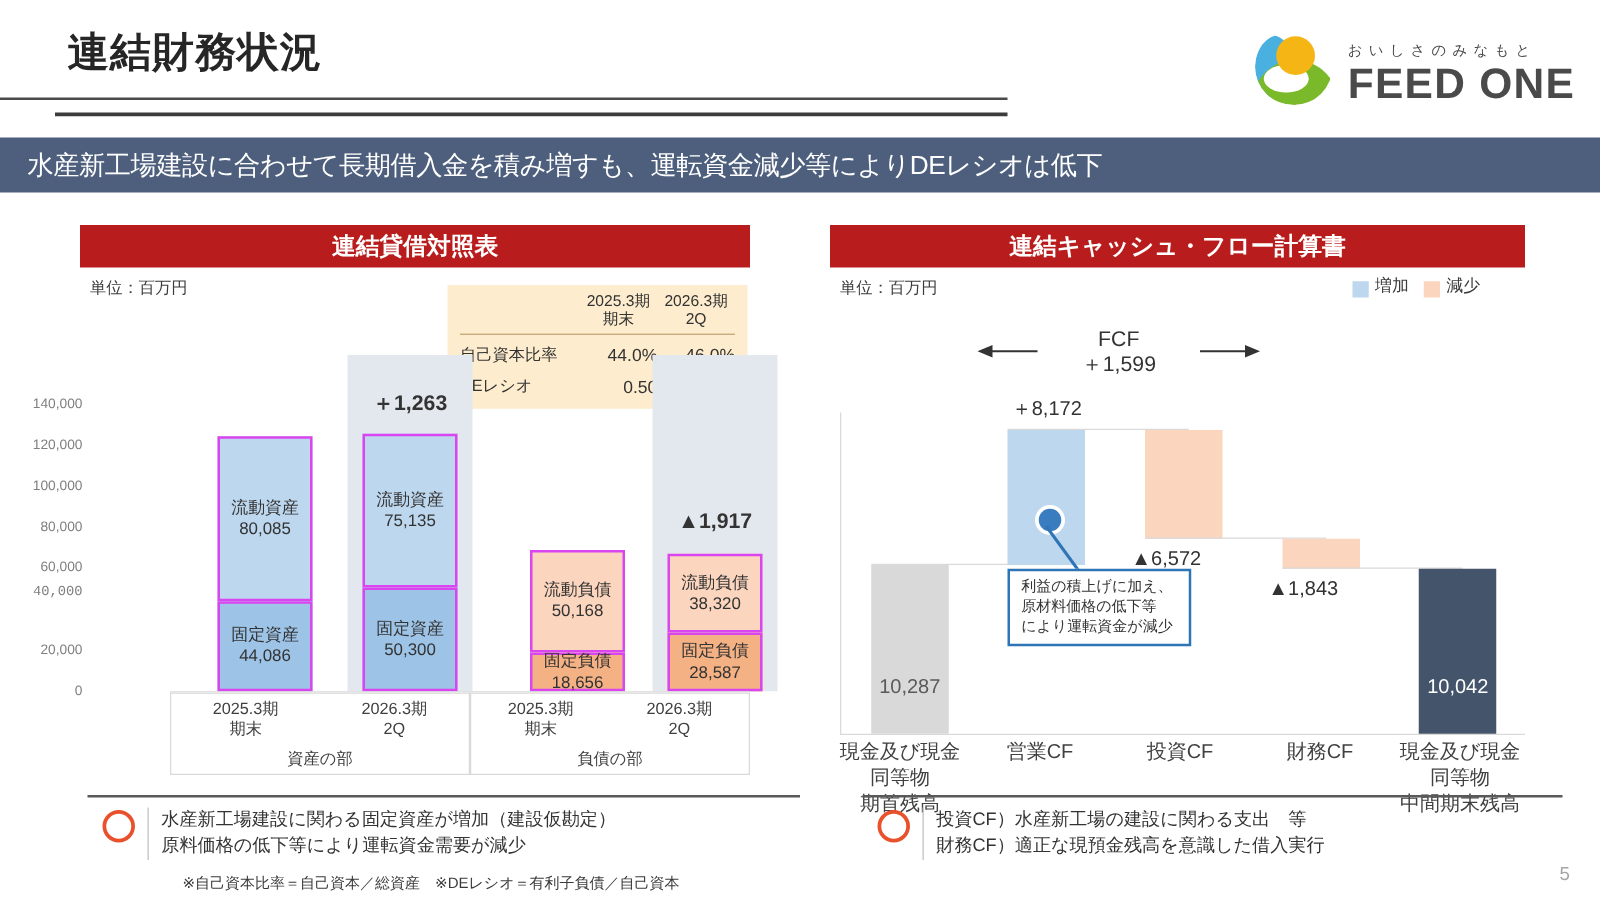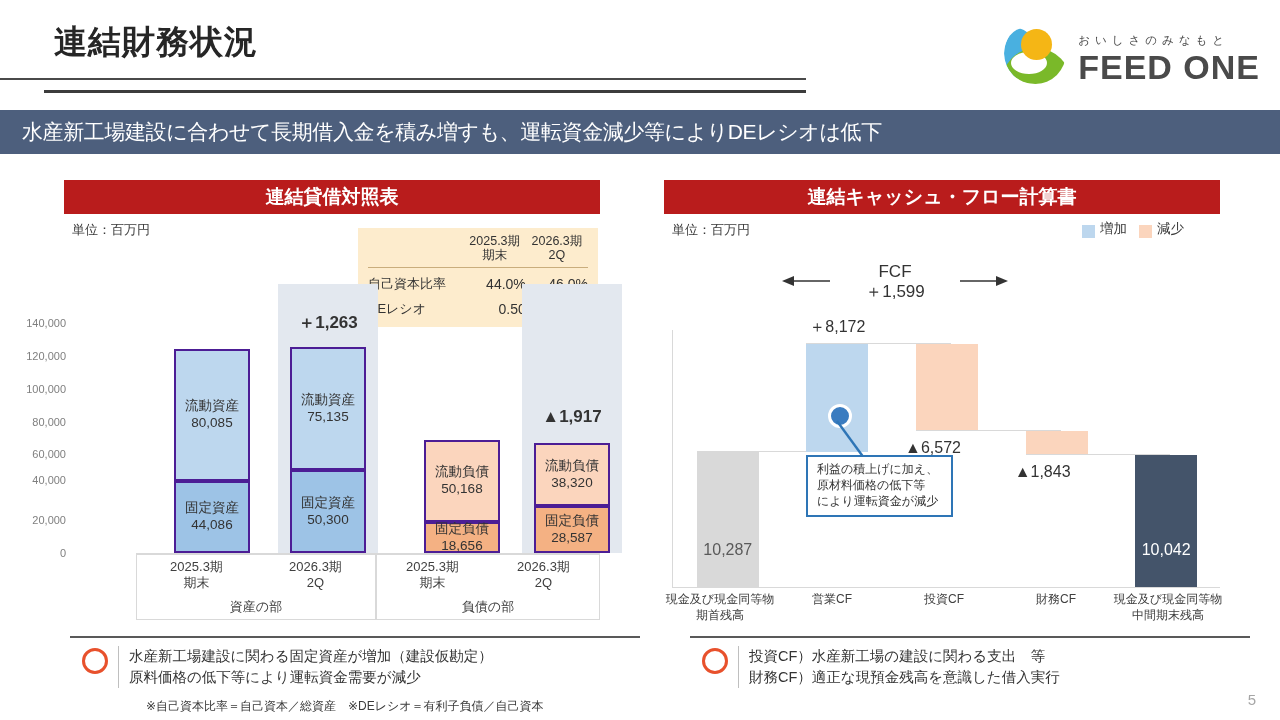--- a/index.html
+++ b/index.html
@@ -109,21 +109,21 @@
   }
   .axis-label {
     position: absolute; right: 0; font-size: 11px; color: #7f7f7f;
     width: 58px; text-align: right; transform: translateY(-50%);
   }
   .highlight-band { position: absolute; background: #e3e8ef; }
   .stack-seg {
     position: absolute; display: flex; flex-direction: column;
     align-items: center; justify-content: center;
     font-size: 13.5px; color: #333; line-height: 1.25;
-    border: 2px solid #4c1d95; text-align: center;
+    border: 2px solid #d946ef; text-align: center;
   }
   .delta-label {
     position: absolute; font-size: 17px; font-weight: bold; color: #333;
     text-align: center;
   }
   .xlabel-box {
     position: absolute; border: 1px solid #d9d9d9; background: #ffffff;
     display: flex; flex-direction: column;
   }
   .xlabel-row { display: flex; flex: 1; }
@@ -144,21 +144,21 @@
   .wf-conn { position: absolute; height: 1px; background: #d9d9d9; }
   .wf-val {
     position: absolute; font-size: 16px; color: #333; text-align: center;
   }
   .wf-val.inside { color: #5a5a5a; }
   .wf-val.inside-dark { color: #ffffff; }
   .fcf-wrap { position: absolute; left: 770px; top: 262px; width: 250px; text-align: center; }
   .fcf-text { font-size: 17px; color: #333; line-height: 1.15; }
   .fcf-arrows { position: absolute; left: 770px; top: 272px; width: 250px; height: 18px; }
   .cf-xlabels { position: absolute; left: 664px; top: 592px; width: 560px; display: flex; }
-  .cf-xcell { flex: 1; text-align: center; font-size: 12px; color: #404040; line-height: 1.3; }
+  .cf-xcell { flex: 1; text-align: center; font-size: 16px; color: #404040; line-height: 1.3; }
 
   
   .callout {
     position: absolute; left: 806px; top: 455px; width: 147px; height: 62px;
     border: 2px solid #2e75b6; background: #ffffff;
     display: flex; flex-direction: column; justify-content: center;
     padding-left: 9px; font-size: 12px; color: #333; line-height: 1.32;
   }
   .callout-dot {
     position: absolute; left: 828px; top: 404px; width: 18px; height: 18px;
@@ -237,21 +237,21 @@
         </tr>
       </tbody>
     </table>
   </div>
 
   <div id="bs-chart">
 
     <div id="bs-yaxis">
         <div class="axis-label" style="top: 253px; left: -56px;">0</div>
         <div class="axis-label" style="top: 220.143px; left: -56px;">20,000</div>
-        <div class="axis-label" style="top: 180px; left: -56px;">40,000</div>
+        <div class="axis-label" style="top: 174px; left: -56px; font-family: Liberation Mono, monospace;">40,000</div>
         <div class="axis-label" style="top: 154.429px; left: -56px;">60,000</div>
         <div class="axis-label" style="top: 121.571px; left: -56px;">80,000</div>
         <div class="axis-label" style="top: 88.7143px; left: -56px;">100,000</div>
         <div class="axis-label" style="top: 55.8571px; left: -56px;">120,000</div>
         <div class="axis-label" style="top: 23px; left: -56px;">140,000</div>
       </div>
 
     <div id="bs-bars">
         <div class="highlight-band" style="left: 214px; width: 100px; top: -16px; height: 269px;"></div>
         <div class="highlight-band" style="left: 458px; width: 100px; top: -16px; height: 269px;"></div>

